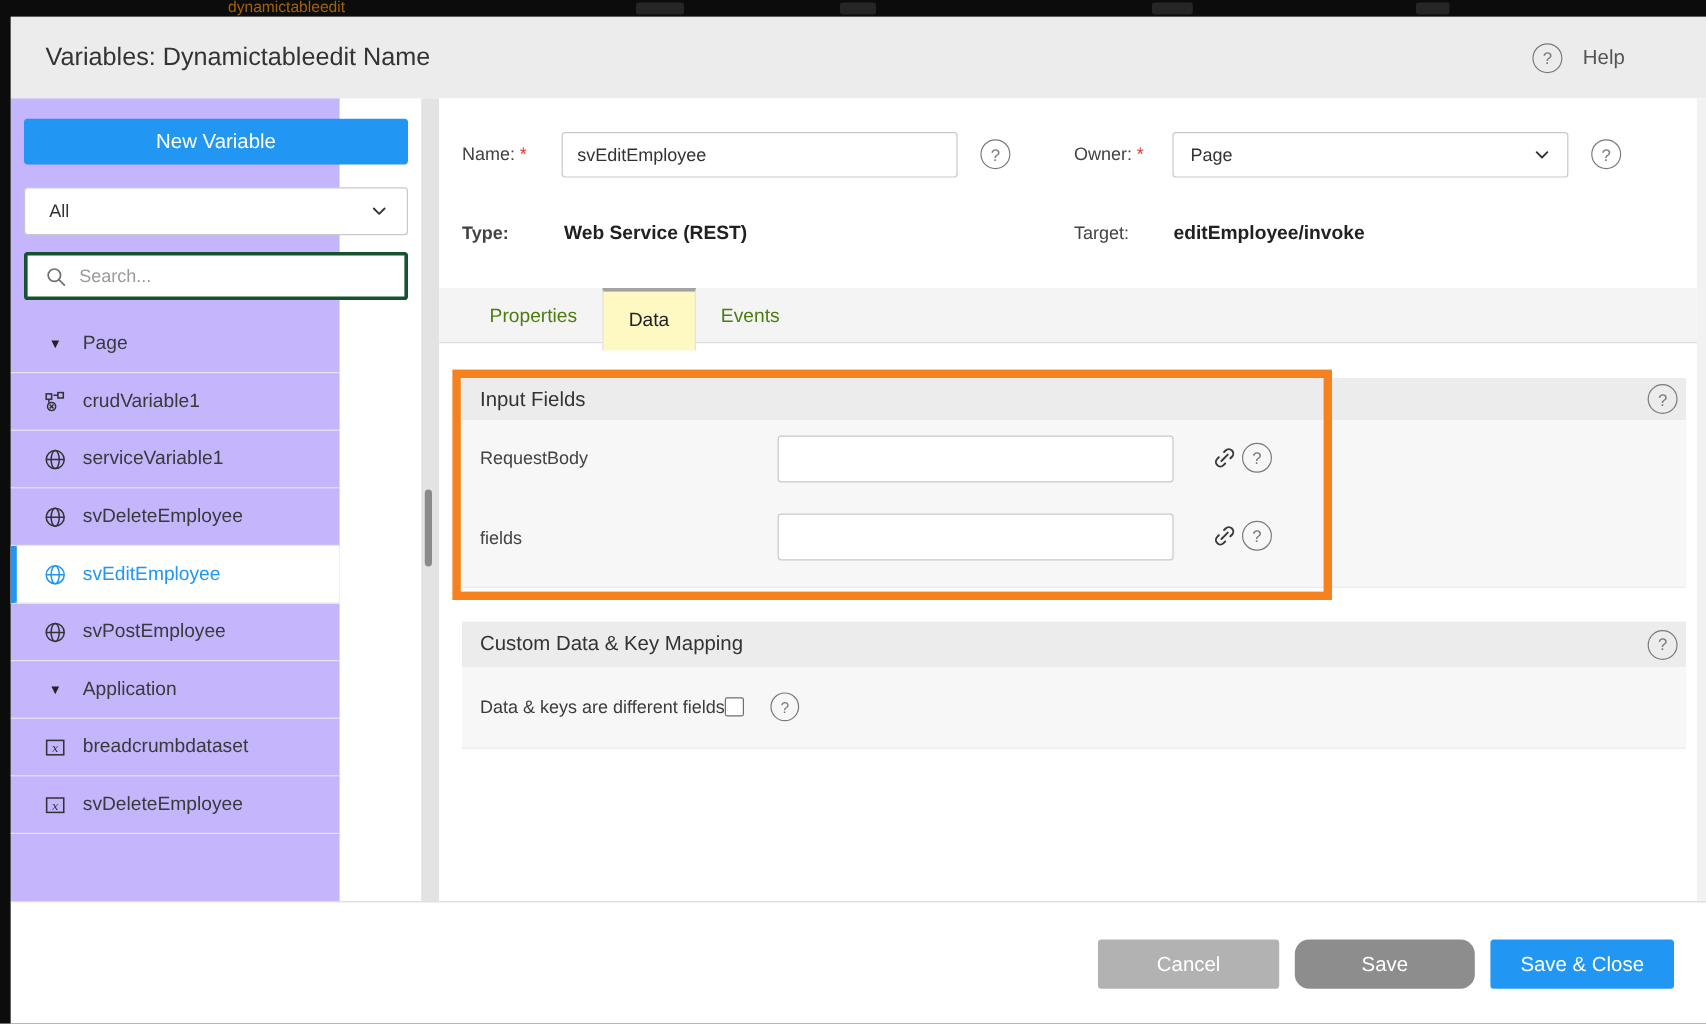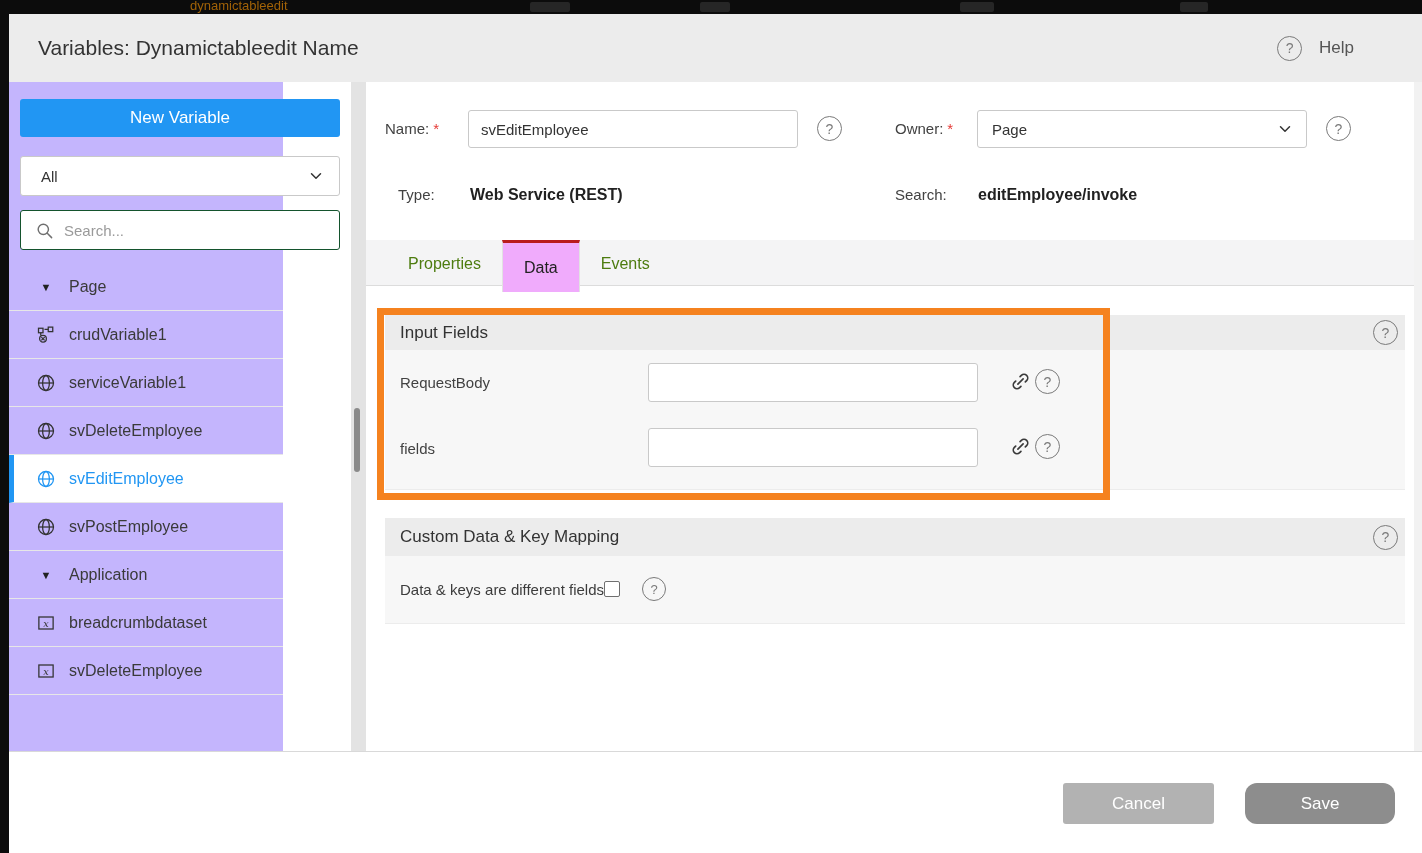--- a/index.html
+++ b/index.html
@@ -22,21 +22,21 @@
   .q24 { width:24px; height:24px; font-size:13px; }
   .help-label { font-size:17px; color:#555; }
 
   .content { position:absolute; left:0; top:68px; width:100%; height:669px; }
 
   
   .sidebar { position:absolute; left:0; top:0; width:274px; height:100%; background:#c4b5fd; }
   .new-var-btn { position:absolute; left:11px; top:17px; width:320px; height:38px; background:#2196f3; border:none; border-radius:3px; color:#fff; font-size:17px; font-family:inherit; cursor:pointer; }
   .filter-select { position:absolute; left:11px; top:74px; width:320px; height:40px; background:#fff; border:1px solid #c9c9c9; border-radius:3px; display:flex; align-items:center; padding:0 14px 0 20px; color:#333; font-size:15px; cursor:pointer; }
   .filter-select .val { flex:1; }
-  .search-box { position:absolute; left:11px; top:128px; width:320px; height:40px; background:#fff; border:1px solid #14532d; border-radius:3px; display:flex; align-items:center; padding:0 12px 0 14px; gap:10px; }
+  .search-box { position:absolute; left:11px; top:128px; width:320px; height:40px; background:#fff; border:3px solid #14532d; border-radius:3px; display:flex; align-items:center; padding:0 12px 0 14px; gap:10px; }
   .search-box input { border:none; outline:none; flex:1; font-size:15px; font-family:inherit; color:#333; background:transparent; }
   .search-box input::placeholder { color:#9a9a9a; }
   .var-list { position:absolute; left:0; top:181px; width:100%; }
   .row { height:48px; border-bottom:1px solid #e7e7e7; display:flex; align-items:center; padding-left:28px; gap:14px; font-size:16px; color:#3a3a3a; cursor:pointer; background:transparent; }
   .row .tri { font-size:11px; color:#222; width:18px; text-align:center; }
   .row .ic { width:18px; height:18px; color:#333; display:inline-flex; align-items:center; justify-content:center; }
   .row.selected { background:#fff; border-left:5px solid #2196f3; padding-left:23px; color:#2196f3; }
   .row.selected .ic { color:#2196f3; }
 
   
@@ -50,21 +50,21 @@
   .flabel { position:absolute; line-height:38px; font-size:15px; color:#424242; }
   .req { color:#e53935; margin-left:4px; }
   .text-input { position:absolute; width:330px; height:38px; border:1px solid #c9c9c9; border-radius:3px; padding:0 12px; font-size:15px; font-family:inherit; color:#333; background:#fff; }
   .select { position:absolute; width:330px; height:38px; border:1px solid #c9c9c9; border-radius:3px; background:#fff; display:flex; align-items:center; padding:0 12px 0 14px; font-size:15px; color:#333; cursor:pointer; }
   .select .val { flex:1; }
   .stat-label { position:absolute; line-height:30px; font-size:15px; color:#424242; }
   .stat-value { position:absolute; line-height:30px; font-size:16px; font-weight:bold; color:#212121; }
 
   .tabbar { position:absolute; left:0; top:158px; width:calc(100% - 8px); height:46px; background:#f4f4f5; border-bottom:1px solid #dcdcdc; display:flex; align-items:stretch; padding-left:21px; }
   .tab { padding:0 21px; display:flex; align-items:center; font-size:16px; color:#4d7c0f; cursor:pointer; border-top:3px solid transparent; }
-  .tab.active { background:#f0abfc; color:#222; border-top:3px solid #b91c1c; border-left:1px solid #e2e2e2; border-right:1px solid #e2e2e2; height:52px; z-index:2; }
+  .tab.active { background:#fef9c3; color:#222; border-top:3px solid #a3a3a3; border-left:1px solid #e2e2e2; border-right:1px solid #e2e2e2; height:52px; z-index:2; }
 
   .sections { position:absolute; left:19px; top:233px; width:1020px; }
   .sec-header { position:relative; background:#ececec; display:flex; align-items:center; padding-left:15px; font-size:17px; color:#333; }
   .sec-header .qmark { position:absolute; right:7px; }
   .sec-body { position:relative; background:#f7f7f7; border-bottom:1px solid #ececec; }
   .if-header { height:35px; }
   .if-body { height:140px; }
   .cm-header { height:38px; margin-top:28px; }
   .cm-body { height:68px; }
 
@@ -75,21 +75,21 @@
 
   .cm-row { position:absolute; left:15px; top:21px; display:flex; align-items:center; }
   .checkbox { width:16px; height:16px; border:1px solid #6f6f6f; border-radius:2px; background:#fff; display:inline-block; cursor:pointer; }
   .cm-row .qmark { margin-left:22px; }
 
   
   .highlight-box { position:absolute; left:377px; top:308px; width:733px; height:192px; border:7px solid #f5821f; z-index:50; pointer-events:none; }
 
   
   .footer { position:absolute; left:0; bottom:0; width:100%; height:102px; background:#fff; border-top:1px solid #d9d9d9; }
-  .footer .btns { position:absolute; right:27px; top:31px; display:flex; gap:31px; }
+  .footer .btns { position:absolute; right:27px; top:31px; display:flex; gap:13px; }
   .fbtn { height:41px; border:none; border-radius:3px; color:#fff; font-size:17px; font-family:inherit; cursor:pointer; }
   .btn-cancel { width:151px; background:#b2b2b2; }
   .btn-save { width:150px; background:#8d8d8d;border-radius:12px; }
   .btn-saveclose { width:153px; background:#2196f3; }
 
   svg { display:block; }
 </style>
 </head>
 <body>
 
@@ -232,23 +232,23 @@
       <div class="select" style="left:611px;top:28px;">
         <span class="val">Page</span>
         <span>
           <svg width="18" height="18" viewBox="0 0 24 24" fill="none" stroke="#333" stroke-width="2" stroke-linecap="round" stroke-linejoin="round">
               <polyline points="6 9 12 15 18 9"></polyline>
             </svg>
         </span>
       </div>
       <span class="qmark q25" style="position:absolute;left:960px;top:34px;">?</span>
 
-      <div class="stat-label" style="left:32px;top:98px;">Type:</div>
+      <div class="stat-label" style="left:19px;top:98px;font-weight:bold;">Type:</div>
       <div class="stat-value" style="left:104px;top:98px;">Web Service (REST)</div>
-      <div class="stat-label" style="left:529px;top:98px;">Search:</div>
+      <div class="stat-label" style="left:529px;top:98px;">Target:</div>
       <div class="stat-value" style="left:612px;top:98px;">editEmployee/invoke</div>
 
       <div class="tabbar">
         <div class="tab">Properties</div>
         <div class="tab active">Data</div>
         <div class="tab">Events</div>
       </div>
 
       <div class="sections">
 
@@ -293,18 +293,19 @@
         </div>
 
       </div>
     </div>
   </div>
 
   <div class="footer">
     <div class="btns">
       <button class="fbtn btn-cancel">Cancel</button>
       <button class="fbtn btn-save">Save</button>
+      <button class="fbtn btn-saveclose">Save &amp; Close</button>
     </div>
   </div>
 
 </div>
 
 <div class="highlight-box"></div>
 
 </body></html>

